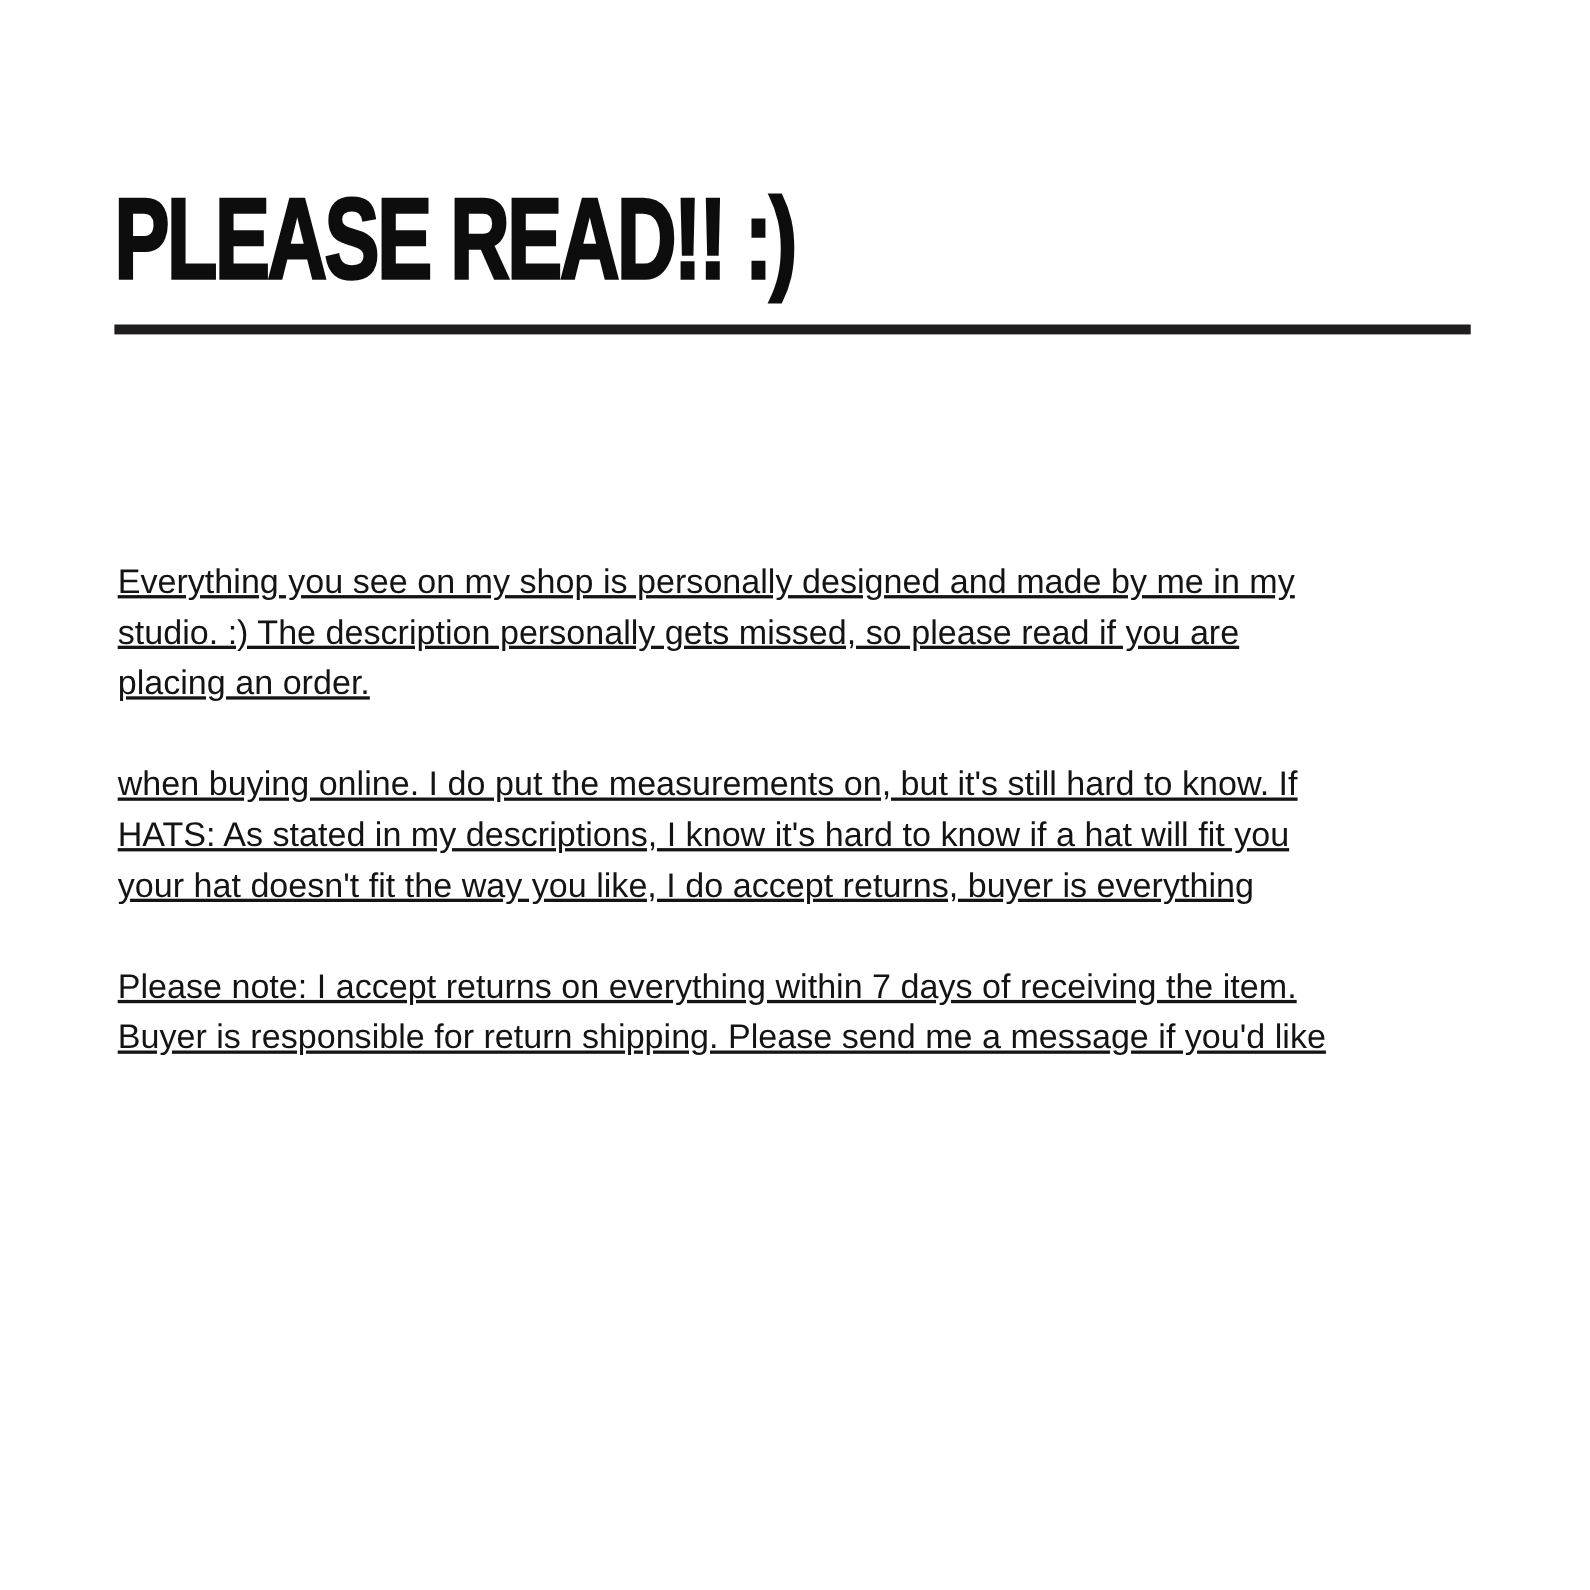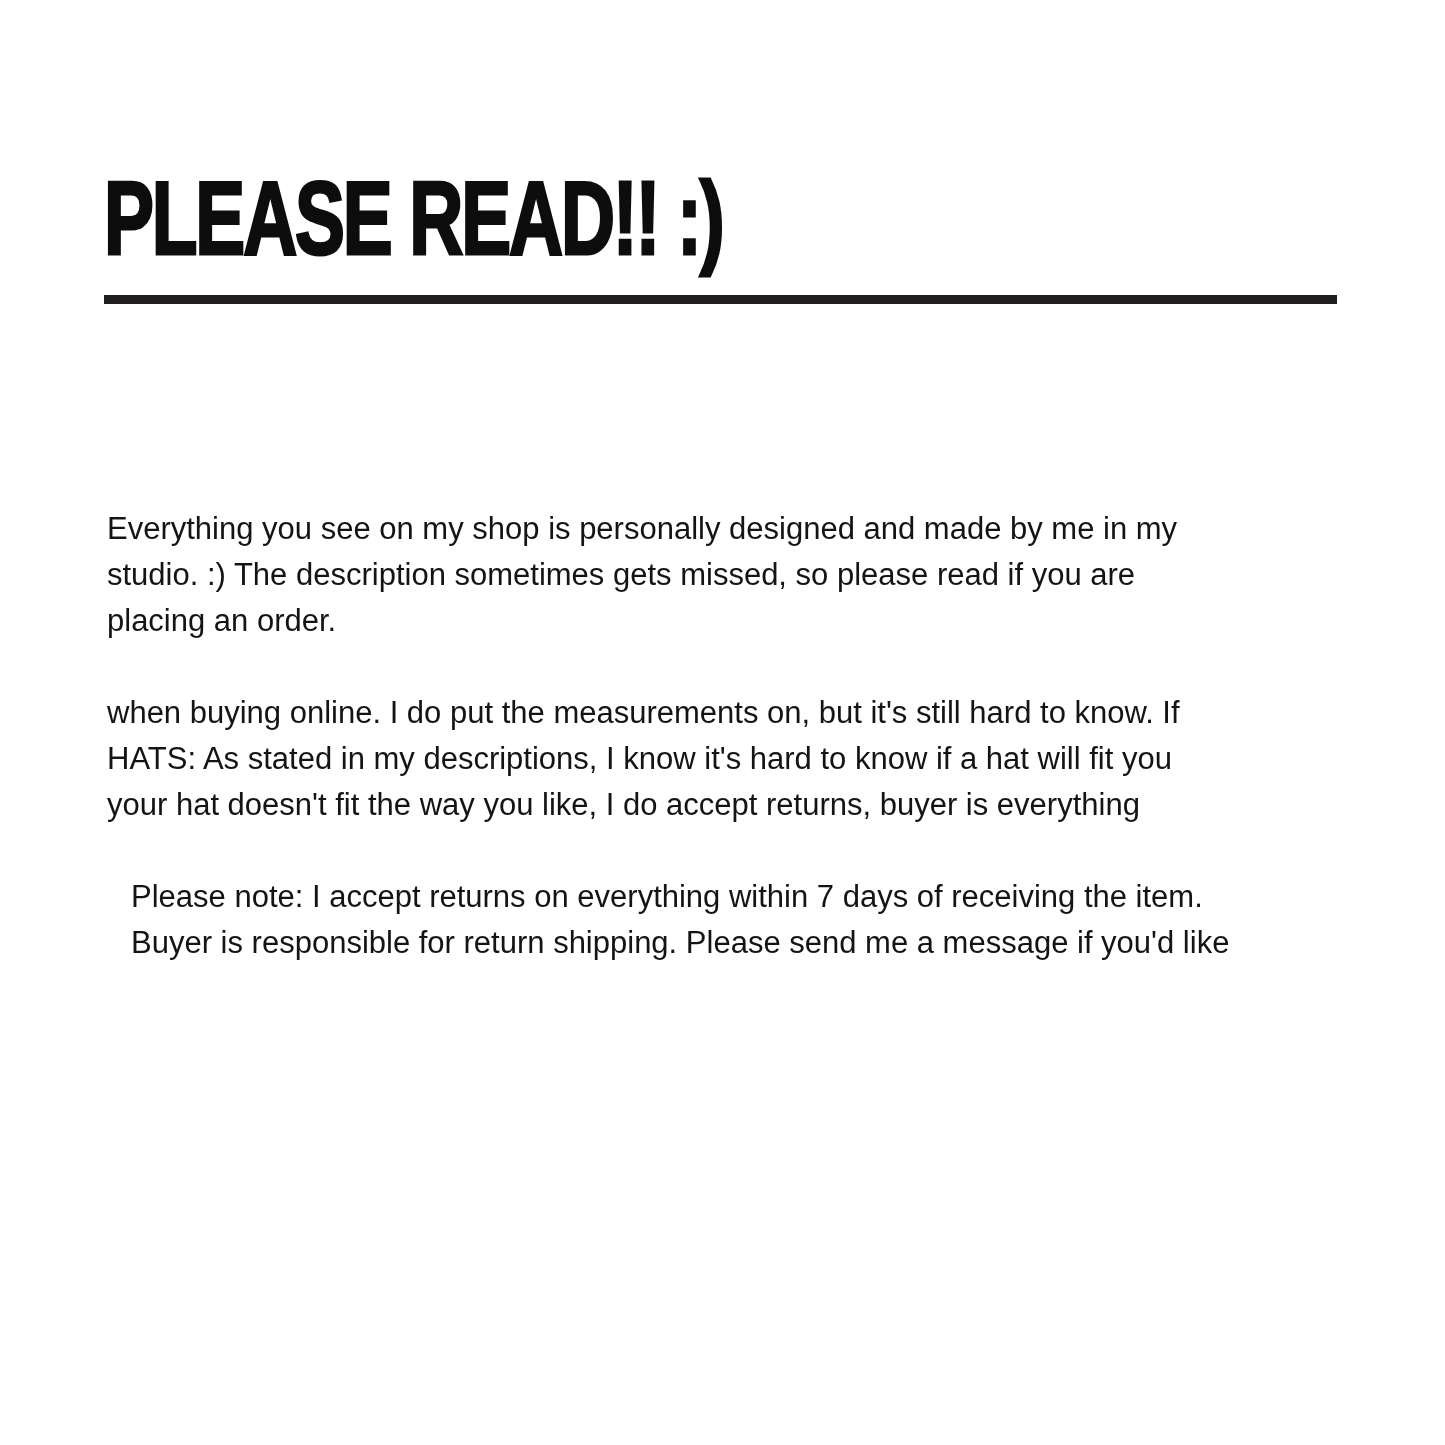--- a/index.html
+++ b/index.html
@@ -45,40 +45,40 @@
     color: var(--text-color, #141414);
     font-size: 31px;
     line-height: 46px;
     font-family: "Liberation Sans", sans-serif;
   }
   .paragraph {
     margin-bottom: 46px;
   }
   .paragraph:last-child {
     margin-bottom: 0;
-    margin-left: 24px;
   }
   .line {
     white-space: nowrap;
+    text-decoration: underline;
   }
 </style>
 </head>
 <body>
 
 <div class="page">
 
   <div class="heading">PLEASE READ!! :)</div>
 
   <div class="divider"></div>
 
   <div class="body-text">
 
     <div class="paragraph">
       <div class="line">Everything you see on my shop is personally designed and made by me in my</div>
-      <div class="line">studio. :) The description sometimes gets missed, so please read if you are</div>
+      <div class="line">studio. :) The description personally gets missed, so please read if you are</div>
       <div class="line">placing an order.</div>
     </div>
 
     <div class="paragraph">
       <div class="line">when buying online. I do put the measurements on, but it's still hard to know. If</div>
       <div class="line">HATS: As stated in my descriptions, I know it's hard to know if a hat will fit you</div>
       <div class="line">your hat doesn't fit the way you like, I do accept returns, buyer is everything</div>
     </div>
 
     <div class="paragraph">

